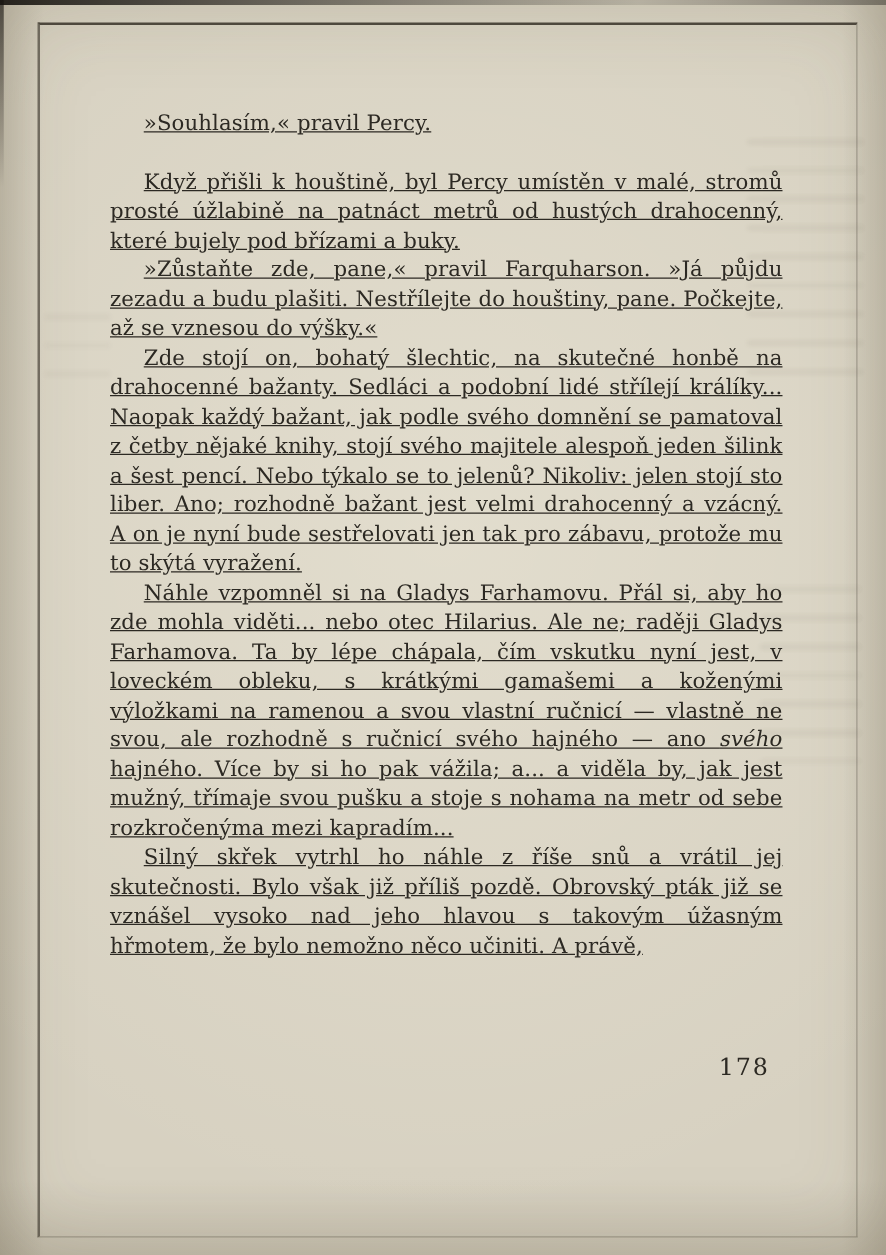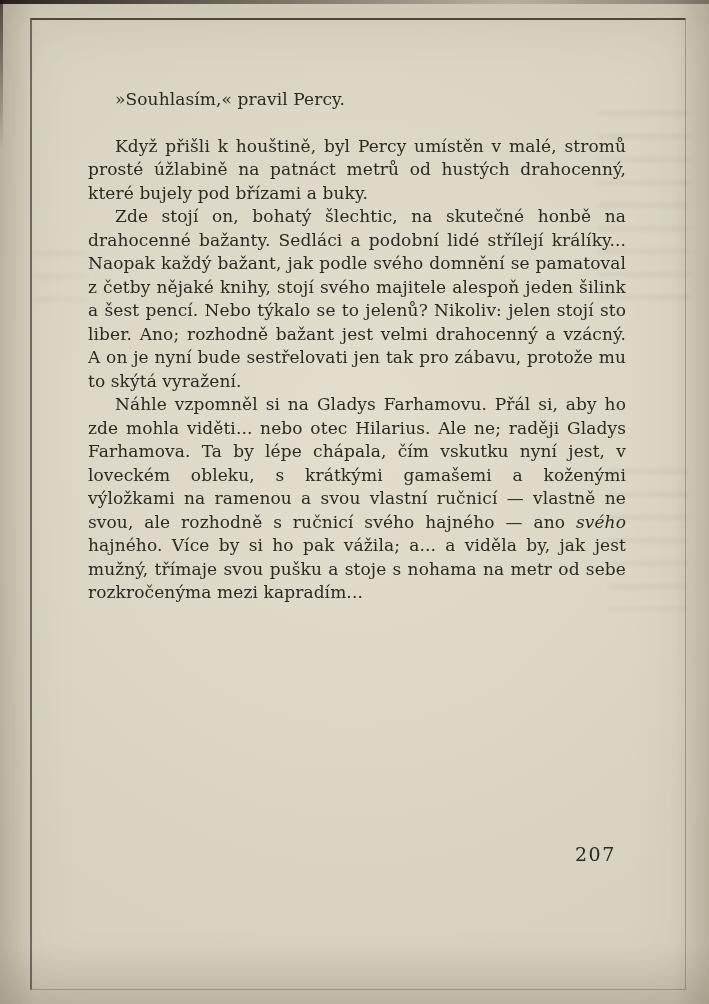--- a/index.html
+++ b/index.html
@@ -44,21 +44,21 @@
     position: absolute;
     left: 88px;
     top: 88px;
     width: 538px;
     font-size: 17px;
     line-height: 23.5px;
     color: #2c2923;
     text-align: justify;
     letter-spacing: 0.1px;
   }
-  .para { margin: 0; text-indent: 27px; }
+  .para { margin: 0; text-indent: 27px; text-decoration: underline; }
   .para.gap-after { margin-bottom: 23px; }
   .italic { font-style: italic; }
 
   .page-number {
     position: absolute;
     left: 575px;
     top: 843px;
     font-size: 19px;
     letter-spacing: 1.5px;
     color: #2c2923;
@@ -85,18 +85,20 @@
   <div class="scan-edge-left"></div>
   <div class="page-frame"></div>
 
   <div class="showthrough m1"></div>
   <div class="showthrough m2"></div>
   <div class="showthrough m3"></div>
 
   <div class="text-block">
       <p class="para gap-after"><span>»Souhlasím,« pravil Percy.</span></p>
       <p class="para"><span>Když přišli k houštině, byl Percy umístěn v malé, stromů prosté úžlabině na patnáct metrů od hustých drahocenný, které bujely pod břízami a buky.</span></p>
+      <p class="para"><span>»Zůstaňte zde, pane,« pravil Farquharson. »Já půjdu zezadu a budu plašiti. Nestřílejte do houštiny, pane. Počkejte, až se vznesou do výšky.«</span></p>
       <p class="para"><span>Zde stojí on, bohatý šlechtic, na skutečné honbě na drahocenné bažanty. Sedláci a podobní lidé střílejí králíky... Naopak každý bažant, jak podle svého domnění se pamatoval z četby nějaké knihy, stojí svého majitele alespoň jeden šilink a šest pencí. Nebo týkalo se to jelenů? Nikoliv: jelen stojí sto liber. Ano; rozhodně bažant jest velmi drahocenný a vzácný. A on je nyní bude sestřelovati jen tak pro zábavu, protože mu to skýtá vyražení.</span></p>
       <p class="para"><span>Náhle vzpomněl si na Gladys Farhamovu. Přál si, aby ho zde mohla viděti... nebo otec Hilarius. Ale ne; raději Gladys Farhamova. Ta by lépe chápala, čím vskutku nyní jest, v loveckém obleku, s krátkými gamašemi a koženými výložkami na ramenou a svou vlastní ručnicí — vlastně ne svou, ale rozhodně s ručnicí svého hajného — ano </span><span class="italic">svého</span><span> hajného. Více by si ho pak vážila; a... a viděla by, jak jest mužný, třímaje svou pušku a stoje s nohama na metr od sebe rozkročenýma mezi kapradím...</span></p>
+      <p class="para"><span>Silný skřek vytrhl ho náhle z říše snů a vrátil jej skutečnosti. Bylo však již příliš pozdě. Obrovský pták již se vznášel vysoko nad jeho hlavou s takovým úžasným hřmotem, že bylo nemožno něco učiniti. A právě,</span></p>
     </div>
 
-  <div class="page-number">207</div>
+  <div class="page-number">178</div>
 </main>
 
 </body></html>

